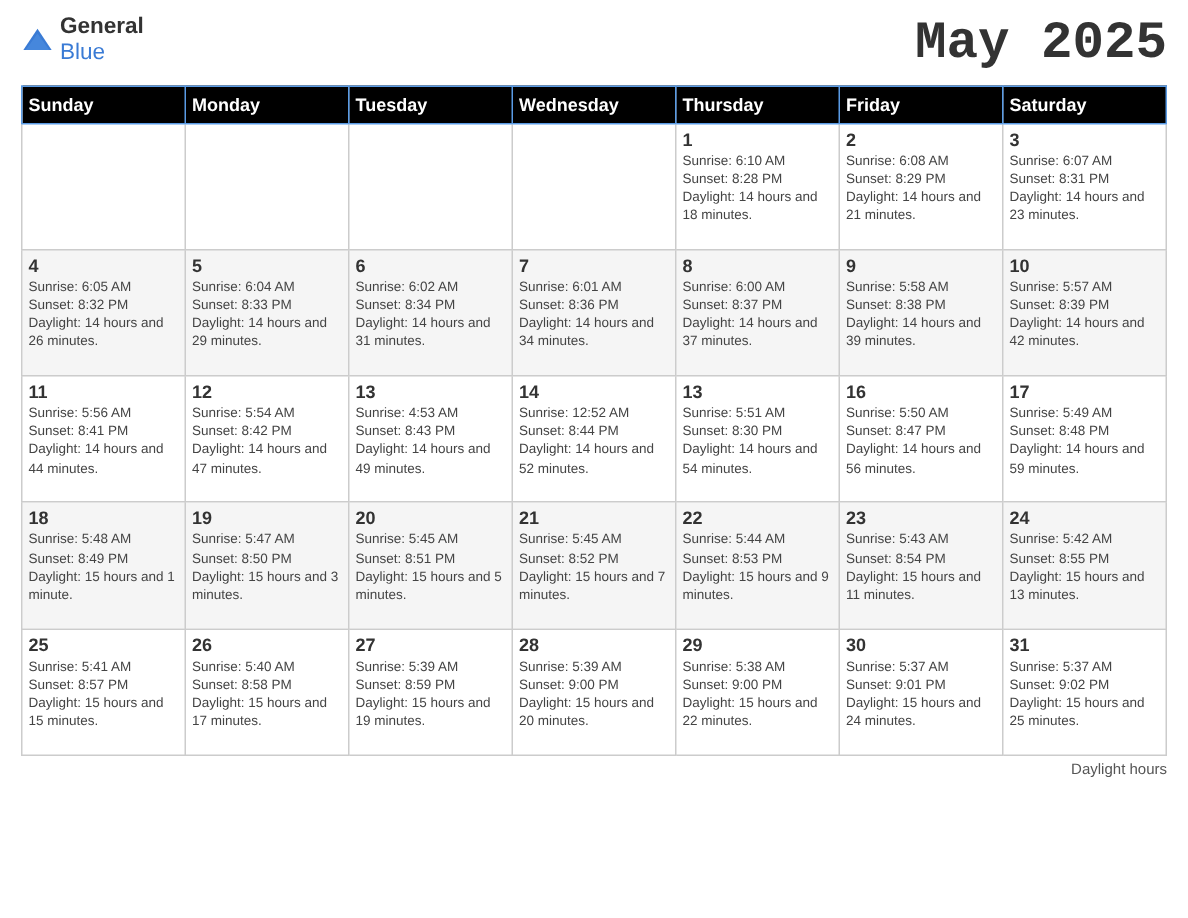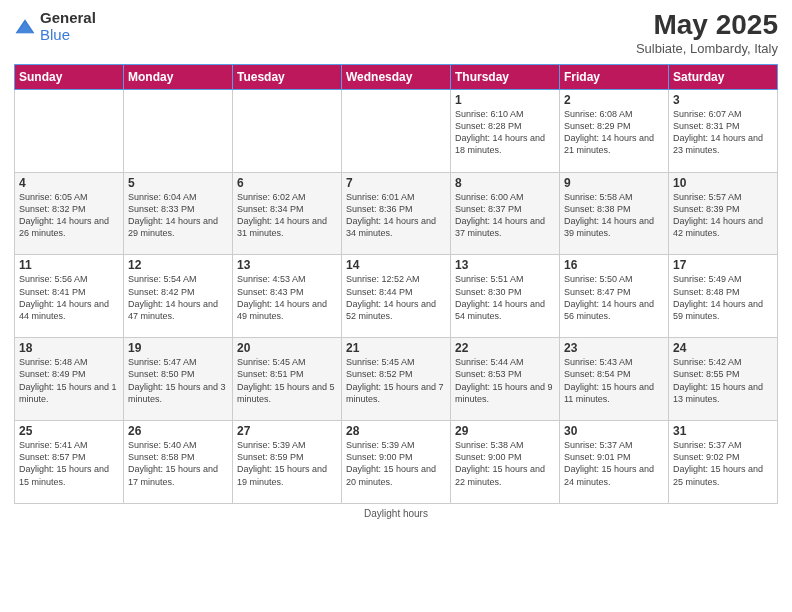--- a/index.html
+++ b/index.html
@@ -45,38 +45,39 @@
     }
     .logo-icon {
       width: 22px;
       height: 22px;
       margin-right: 2px;
     }
     .title-block {
       text-align: right;
     }
     .month-title {
-      font-size: 28px;
+      font-size: 35px;
       font-weight: bold;
       color: #333;
       line-height: 1.1;
+      font-family: Liberation Mono, monospace;
     }
     .subtitle {
       font-size: 13px;
       color: #555;
     }
     .calendar {
       flex: 1;
       border: 1px solid #ccc;
       border-collapse: collapse;
       width: 100%;
       table-layout: fixed;
     }
     .calendar th {
-      background: #be185d;
+      background: #000000;
       color: #fff;
       font-size: 12px;
       font-weight: bold;
       padding: 5px 4px;
       text-align: left;
       border: 1px solid #5a9be5;
     }
     .calendar td {
       border: 1px solid #ccc;
       vertical-align: top;
@@ -100,41 +101,40 @@
     }
     .day-info {
       font-size: 9px;
       color: #444;
       line-height: 1.35;
     }
     .footer-note {
       font-size: 10px;
       color: #555;
       margin-top: 4px;
-      text-align: center;
+      text-align: right;
     }
   </style>
 </head>
 <body>
 
 <div class="page">
   <div class="header">
     <div class="logo">
       <svg class="logo-icon" viewBox="0 0 28 28">
         <polygon points="14,4 26,22 2,22" fill="#3a7bd5"></polygon>
         <polygon points="14,8 24,22 4,22" fill="#5a9be5" opacity="0.4"></polygon>
       </svg>
       <div class="logo-text">
         <span class="logo-general">General</span>
         <span class="logo-blue">Blue</span>
       </div>
     </div>
     <div class="title-block">
       <div class="month-title">May 2025</div>
-      <div class="subtitle">Sulbiate, Lombardy, Italy</div>
     </div>
   </div>
 
   <table class="calendar">
     <thead>
       <tr>
       <th>Sunday</th>
           <th>Monday</th>
           <th>Tuesday</th>
           <th>Wednesday</th>

